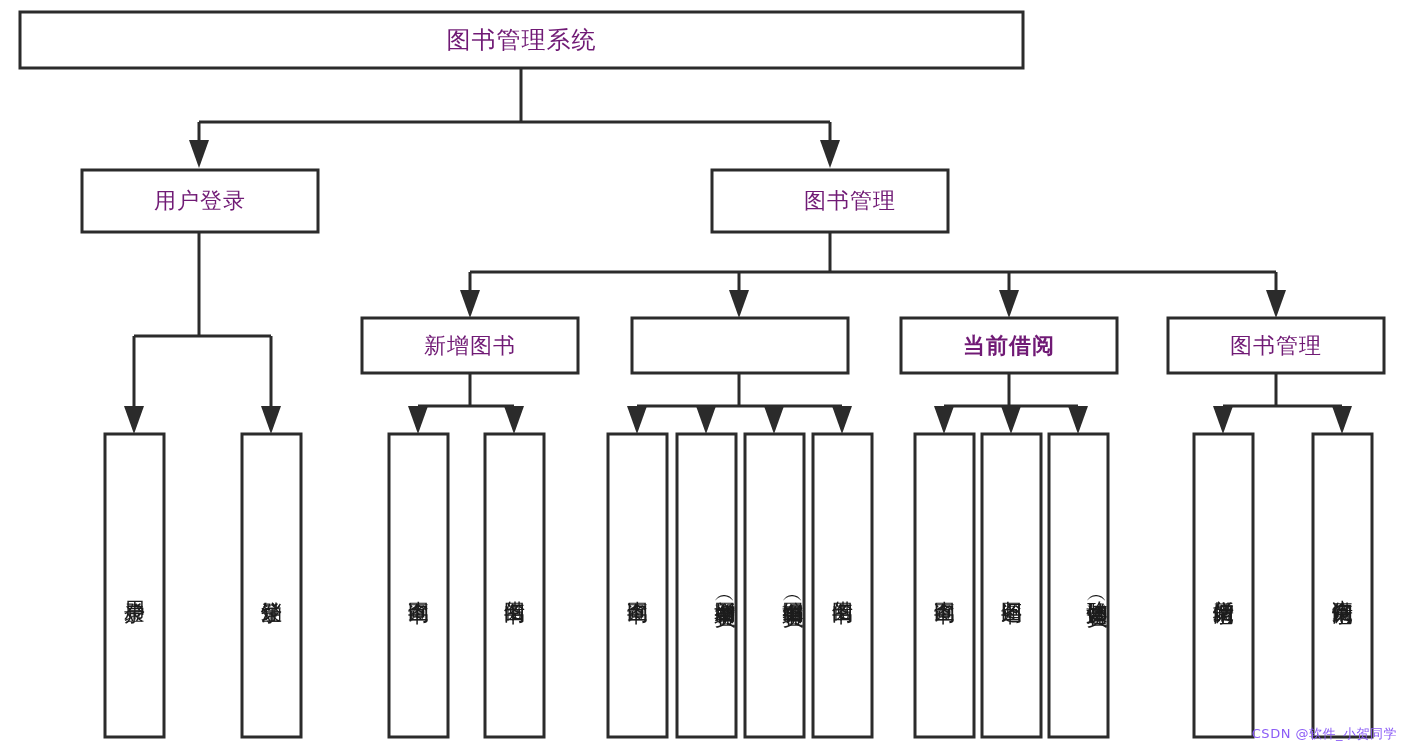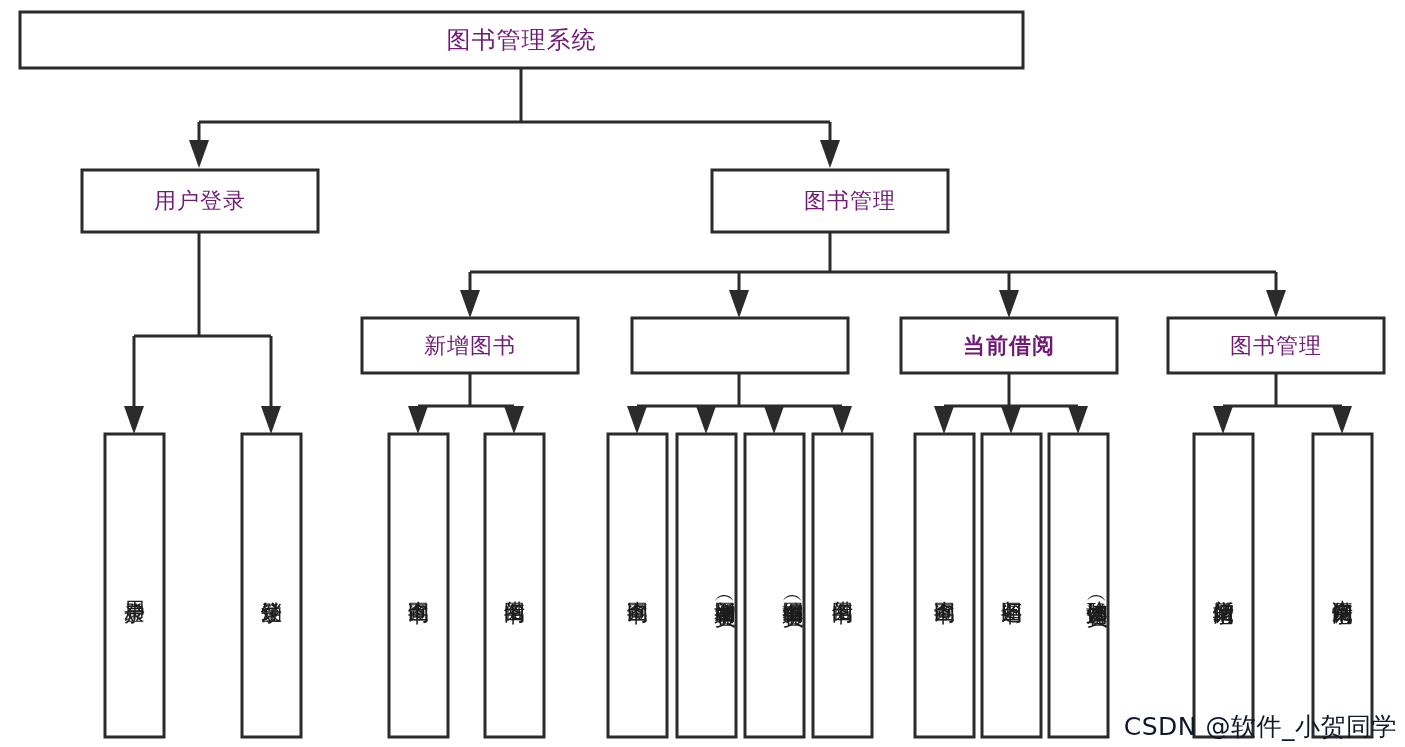--- a/index.html
+++ b/index.html
@@ -67,22 +67,22 @@
     color: #701a75;
     font-family: "DejaVu Sans", "Liberation Sans", sans-serif;
     white-space: nowrap;
     pointer-events: none;
     letter-spacing: 1px;
   }
   .watermark {
     position: absolute;
     right: 8px;
     bottom: 4px;
-    font-size: 25px;
-    color: #0f172a;
+    font-size: 13px;
+    color: #8b5cf6;
     font-family: "DejaVu Sans", "Liberation Sans", sans-serif;
     letter-spacing: 0.5px;
     user-select: none;
   }
 </style>
 </head>
 <body>
 
 <div id="diagram-root">
 

